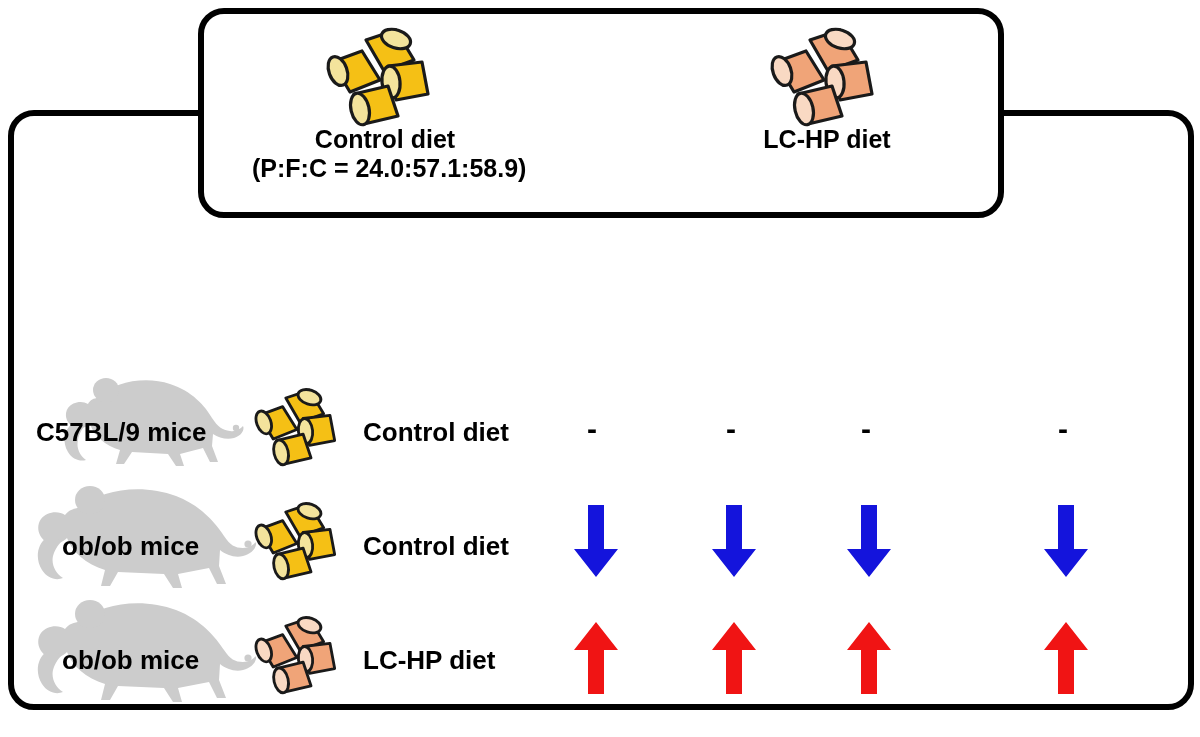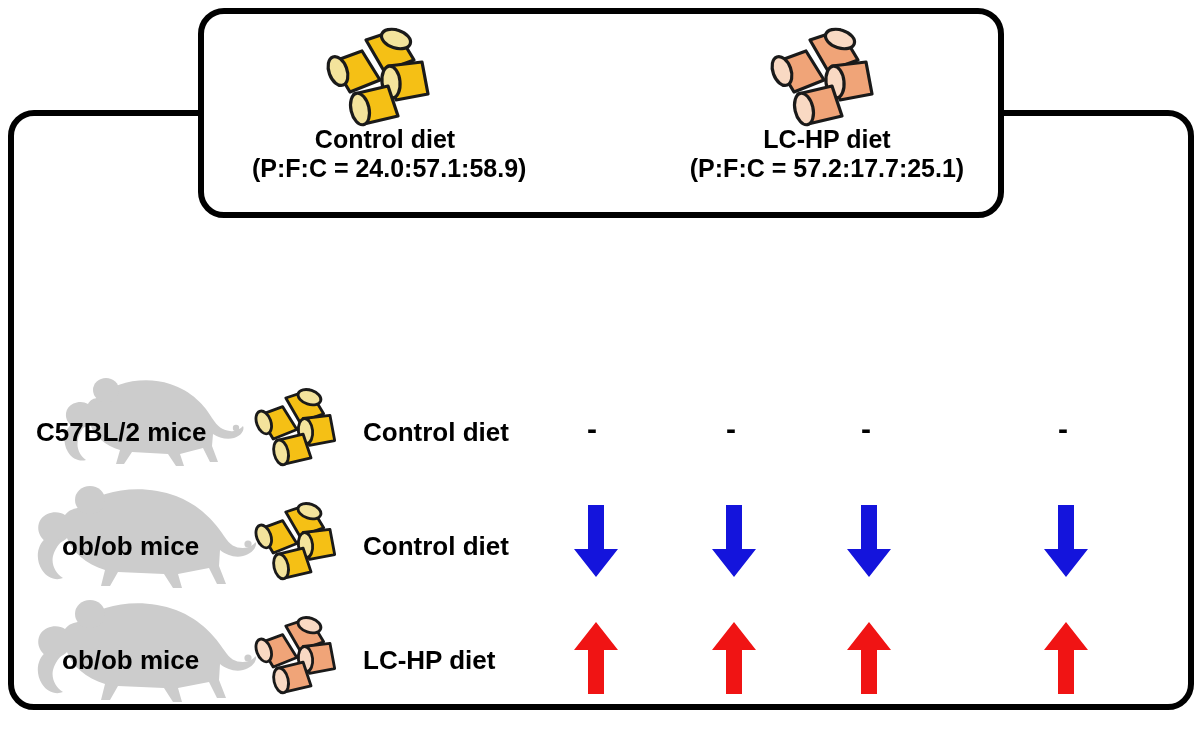--- a/index.html
+++ b/index.html
@@ -114,21 +114,20 @@
         <path d="M70 48 L104 44 L110 76 L78 82 Z" fill="#F0A478"></path>
         <ellipse cx="73" cy="64" rx="9" ry="16" fill="#F9D9C3" transform="rotate(-6 73 64)"></ellipse>
         <path d="M36 76 L70 68 L80 98 L46 106 Z" fill="#F0A478"></path>
         <ellipse cx="42" cy="91" rx="9" ry="16" fill="#F9D9C3" transform="rotate(-13 42 91)"></ellipse>
       </g>
     </svg>
   </div>
 
   <div class="t diet-label" style="left:662px;top:125px;width:330px;z-index:4;">
     <span>LC-HP diet</span>
-    <span class="l2">(P:F:C = 57.2:17.7:25.1)</span>
   </div>
 
   <div class="t hippo-label">Hippocampal mRNA</div>
 
   <div class="dna">
     <svg viewBox="0 0 104 80" width="104" height="80">
       <path d="M2 58 C10 20 26 8 44 16 C62 24 74 60 96 50" fill="none" stroke="#D8DCE0" stroke-width="13" stroke-linecap="round"></path>
       <path d="M4 64 C14 30 30 18 48 26 C66 34 78 66 100 58" fill="none" stroke="#F2F4F6" stroke-width="9" stroke-linecap="round"></path>
       <g>
         <rect x="8" y="40" width="5" height="17" fill="#E8614C" rx="1.5"></rect>
@@ -178,21 +177,21 @@
                  C24 60 16 62 10 58 C4 54 2 46 6 40
                  C10 34 20 32 26 36 C28 32 32 30 36 30 Z"></path>
         <path d="M10 56 C2 62 0 74 6 84 C10 91 18 94 24 92
                  C18 88 14 80 16 72 C17 66 20 60 24 57 Z"></path>
         <ellipse cx="44" cy="22" rx="13" ry="12"></ellipse>
         <circle cx="174" cy="60" r="3.2"></circle>
       </g>
     </svg>
   </div>
 
-  <div class="t row-label" style="left:36px;top:417px;">C57BL/2 mice</div>
+  <div class="t row-label" style="left:36px;top:417px;">C57BL/9 mice</div>
 
   <div class="pellets" style="left:248px;top:380px;width:104px;height:88px;z-index:2;">
     <svg viewBox="0 0 132 110" width="104" height="88">
       <g stroke="#1a1a1a" stroke-width="3.6" stroke-linejoin="round">
         <path d="M14 44 L44 33 L62 62 L32 74 Z" fill="#F5C015"></path>
         <ellipse cx="20" cy="53" rx="9" ry="15" fill="#F3E39C" transform="rotate(-20 20 53)"></ellipse>
         <path d="M48 22 L78 12 L96 42 L66 53 Z" fill="#F5C015"></path>
         <ellipse cx="78" cy="21" rx="15" ry="9" fill="#F3E39C" transform="rotate(18 78 21)"></ellipse>
         <path d="M70 48 L104 44 L110 76 L78 82 Z" fill="#F5C015"></path>
         <ellipse cx="73" cy="64" rx="9" ry="16" fill="#F3E39C" transform="rotate(-6 73 64)"></ellipse>

